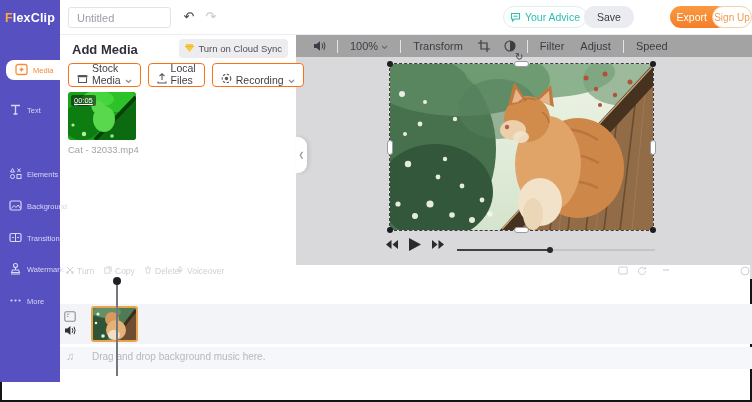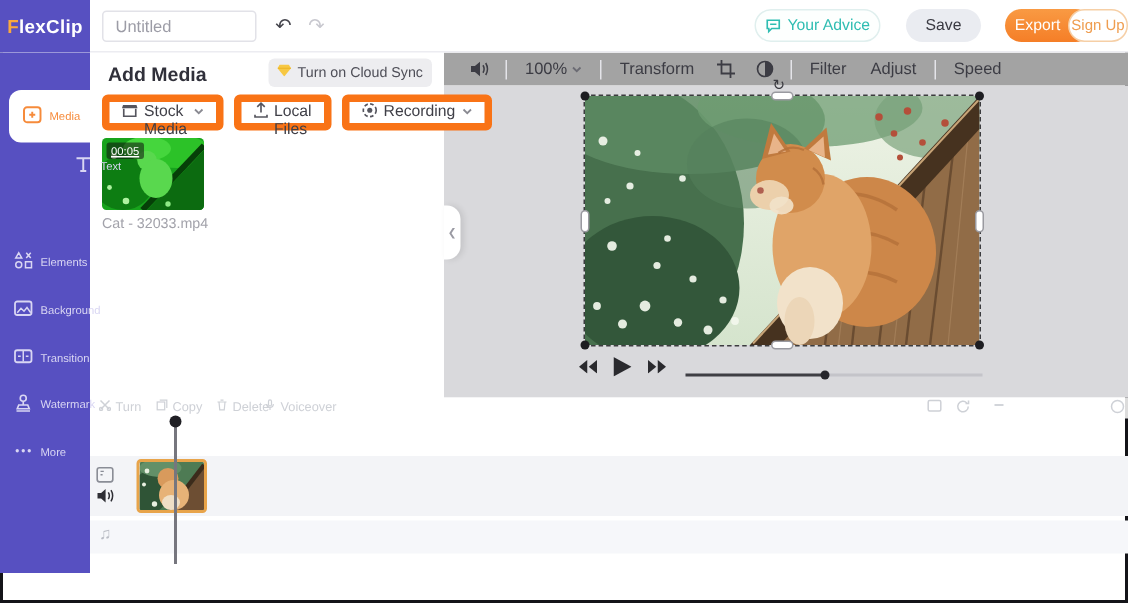--- a/index.html
+++ b/index.html
@@ -15,39 +15,39 @@
   .logo .f { color:#f9a93e; }
   .title-input { position:absolute; left:68px; top:7px; width:103px; height:21px; border:1px solid #e2e2e8;
                  border-radius:3px; font-size:11px; color:#4a4a52; padding:0 8px; outline:none; }
   .title-input::placeholder { color:#9c9ca6; }
   .hist-btn { position:absolute; top:8px; width:18px; height:18px; font-size:13px; text-align:center; line-height:18px; cursor:pointer; }
   .undo { left:180px; color:#44444c; }
   .redo { left:202px; color:#c8c8cf; }
   .pill { position:absolute; top:6px; height:22px; border-radius:11px; font-size:10.5px;
           display:flex; align-items:center; justify-content:center; gap:4px; cursor:pointer; }
   .advice { left:503px; width:84px; border:1px solid #e0efee; background:#fdfffe; color:#2fbdb2; }
-  .save { left:604px; width:50px; background:#eaecf1; color:#3a3a42; }
+  .save { left:584px; width:50px; background:#eaecf1; color:#3a3a42; }
   .export { left:670px; width:58px; background:linear-gradient(180deg,#f99a43,#f57e27); color:#fff; }
   .signup { left:712px; width:40px; border:1px solid #f6cfa6; color:#ef9d4f; background:#fff; font-size:10px; }
 
   
   .sidebar { position:absolute; left:0; top:35px; width:60px; height:347px; background:#5750c1; z-index:20; }
   .side-item { position:absolute; left:0; width:60px; height:26px; display:flex; align-items:center;
                padding-left:9px; gap:5px; color:#d9d6f3; font-size:7.5px; cursor:pointer; }
   .side-item svg { flex:none; }
-  .side-item.active { left:6px; width:54px; height:35px; background:#fff; border-radius:8px 0 0 8px; color:#f68b3b; }
+  .side-item.active { left:6px; width:54px; height:20px; background:#fff; border-radius:8px 0 0 8px; color:#f68b3b; }
 
   
   .panel { position:absolute; left:60px; top:35px; width:236px; height:230px; background:#fff; z-index:10; }
   .panel-title { position:absolute; left:12px; top:7px; font-size:13px; font-weight:600; color:#30303a; }
   .cloud-sync { position:absolute; right:8px; top:4px; height:19px; background:#ededf0; border-radius:4px;
                 display:flex; align-items:center; gap:4px; padding:0 6px; font-size:9.5px; color:#4f4f58; cursor:pointer; }
   .src-row { position:absolute; left:8px; top:28px; display:flex; gap:7px; }
-  .src-btn { height:24px; border:5px solid #f97316; border-radius:4px; background:#fff; display:flex;
-             align-items:flex-start; gap:4px; padding:0 8px; font-size:10.5px; color:#3f3f47; cursor:pointer; }
+  .src-btn { height:24px; border:1px solid #f97316; border-radius:4px; background:#fff; display:flex;
+             align-items:flex-end; gap:4px; padding:0 8px; font-size:10.5px; color:#3f3f47; cursor:pointer; }
   .thumb { position:absolute; left:8px; top:57px; width:68px; height:48px; border-radius:3px; overflow:hidden; cursor:pointer; }
   .dur-badge { position:absolute; left:11px; top:60px; background:rgba(15,15,15,.55); color:#fff;
                font-size:7.5px; padding:1px 3px; border-radius:2px;text-decoration:underline; }
   .thumb-name { position:absolute; left:8px; top:109px; font-size:9.5px; color:#a2a2aa; }
   .collapse-tab { position:absolute; left:296px; top:137px; width:11px; height:36px; background:#fff;
                   border-radius:0 9px 9px 0; box-shadow:2px 0 4px rgba(0,0,0,.10); z-index:11;
                   display:flex; align-items:center; justify-content:center; color:#9a9aa3; font-size:7px; cursor:pointer; }
 
   
   .ctoolbar { position:absolute; left:296px; top:35px; width:456px; height:22px; background:#a3a3a3;
@@ -115,21 +115,21 @@
   </div>
 
   <div class="sidebar">
     <div class="side-item active" style="top:25px;">
       <span><svg width="13" height="13" viewBox="0 0 13 13">
             <rect x="1" y="1.5" width="11" height="10" rx="2" fill="none" stroke="#f68b3b" stroke-width="1.3"></rect>
             <path d="M6.5 4.5v4M4.5 6.5h4" stroke="#f68b3b" stroke-width="1.3"></path>
           </svg></span>
       <span>Media</span>
     </div>
-    <div class="side-item" style="top:62px;margin-left:40px;">
+    <div class="side-item" style="top:62px;">
       <span><svg width="13" height="13" viewBox="0 0 13 13">
             <path d="M2 2.5h9M6.5 2.5v8.5M4.5 11h4" fill="none" stroke="#d9d6f3" stroke-width="1.3"></path>
           </svg></span>
       <span>Text</span>
     </div>
     <div class="side-item" style="top:126px;">
       <span><svg width="13" height="13" viewBox="0 0 13 13">
             <path d="M3.5 1.5l2 3.5h-4z" fill="none" stroke="#d9d6f3" stroke-width="1"></path>
             <path d="M8.5 1.5l3 3.5M11.5 1.5l-3 3.5" stroke="#d9d6f3" stroke-width="1"></path>
             <circle cx="3.5" cy="9.5" r="2" fill="none" stroke="#d9d6f3" stroke-width="1"></circle>
@@ -461,17 +461,18 @@
       <circle cx="19" cy="11" r="7" fill="#d89a5c"></circle>
       <ellipse cx="23" cy="22" rx="10" ry="10" fill="#e7b277"></ellipse>
       <ellipse cx="21" cy="27" rx="6" ry="5" fill="#f0dfc6"></ellipse>
       <circle cx="5" cy="6" r="1.6" fill="#e8f0e0"></circle>
         <circle cx="10" cy="28" r="1.8" fill="#e8f0e0"></circle>
         <circle cx="3" cy="15" r="1.3" fill="#e8f0e0"></circle>
     </svg>
   </div>
 
   <span class="note">♫</span>
+  <div class="music-hint">Drag and drop background music here.</div>
 
   <div class="playhead-line"></div>
   <div class="playhead-dot"></div>
 
 </div>
 
 </body></html>

